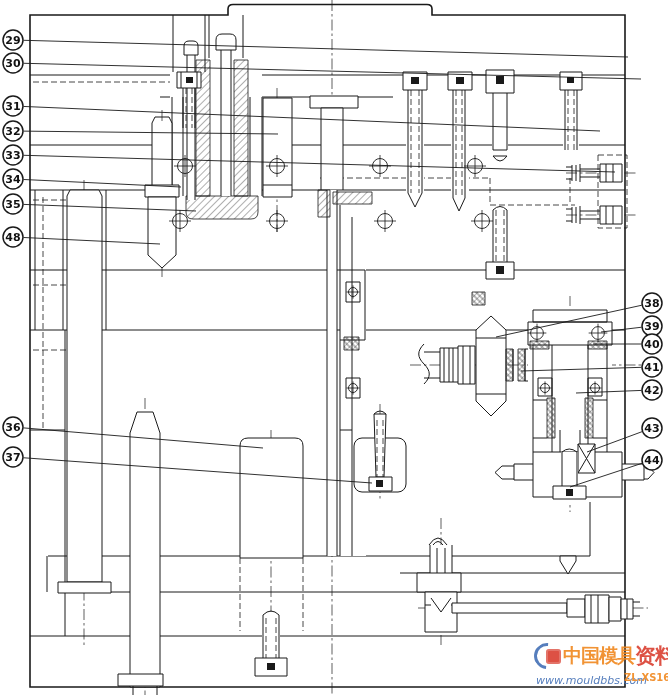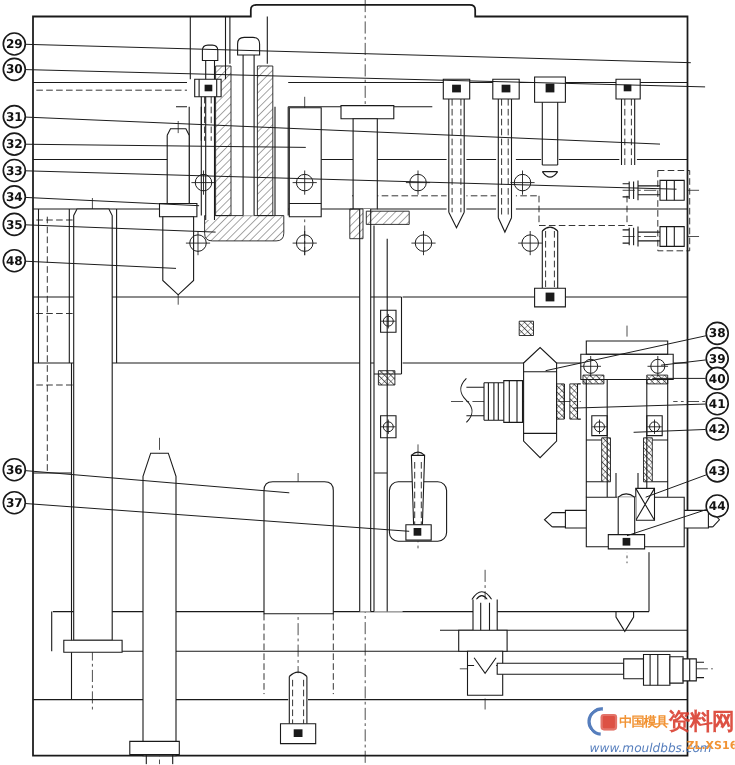--- a/index.html
+++ b/index.html
@@ -21,21 +21,21 @@
   .balloon-t{font:bold 11px "DejaVu Sans",sans-serif;fill:#111;text-anchor:middle;}
   
   .watermark{position:absolute;left:534px;top:639px;width:140px;height:52px;
              white-space:nowrap;opacity:.88;pointer-events:none;}
   .wm-row1{position:absolute;left:0;top:0;height:34px;display:flex;align-items:center;}
   .wm-swoosh{display:inline-block;width:20px;height:20px;border:3px solid var(--wm-blue,#3f6db4);
              border-right-color:transparent;border-bottom-color:transparent;border-radius:50%;
              transform:rotate(-40deg);margin-right:-14px;}
   .wm-box{display:inline-block;width:15px;height:15px;background:var(--wm-red,#d93a2b);
           border-radius:3px;margin-right:2px;box-shadow:inset 0 0 0 2px #fff3;}
-  .wm-cn1{font-weight:bold;font-size:12px;color:var(--wm-orange,#f08519);letter-spacing:-1px;}
+  .wm-cn1{font-weight:bold;font-size:19px;color:var(--wm-orange,#f08519);letter-spacing:-1px;}
   .wm-cn2{font-weight:bold;font-size:21px;color:var(--wm-red,#d93a2b);letter-spacing:-1px;}
   .wm-row2{position:absolute;left:2px;top:30px;}
   .wm-url{font-style:italic;font-size:11px;color:var(--wm-blue,#3f6db4);}
   .wm-code{font-weight:bold;font-size:10px;color:var(--wm-orange,#f08519);margin-left:-28px;
            position:relative;top:-3px;}
 </style>
 </head>
 <body>
 
 <div class="page">

